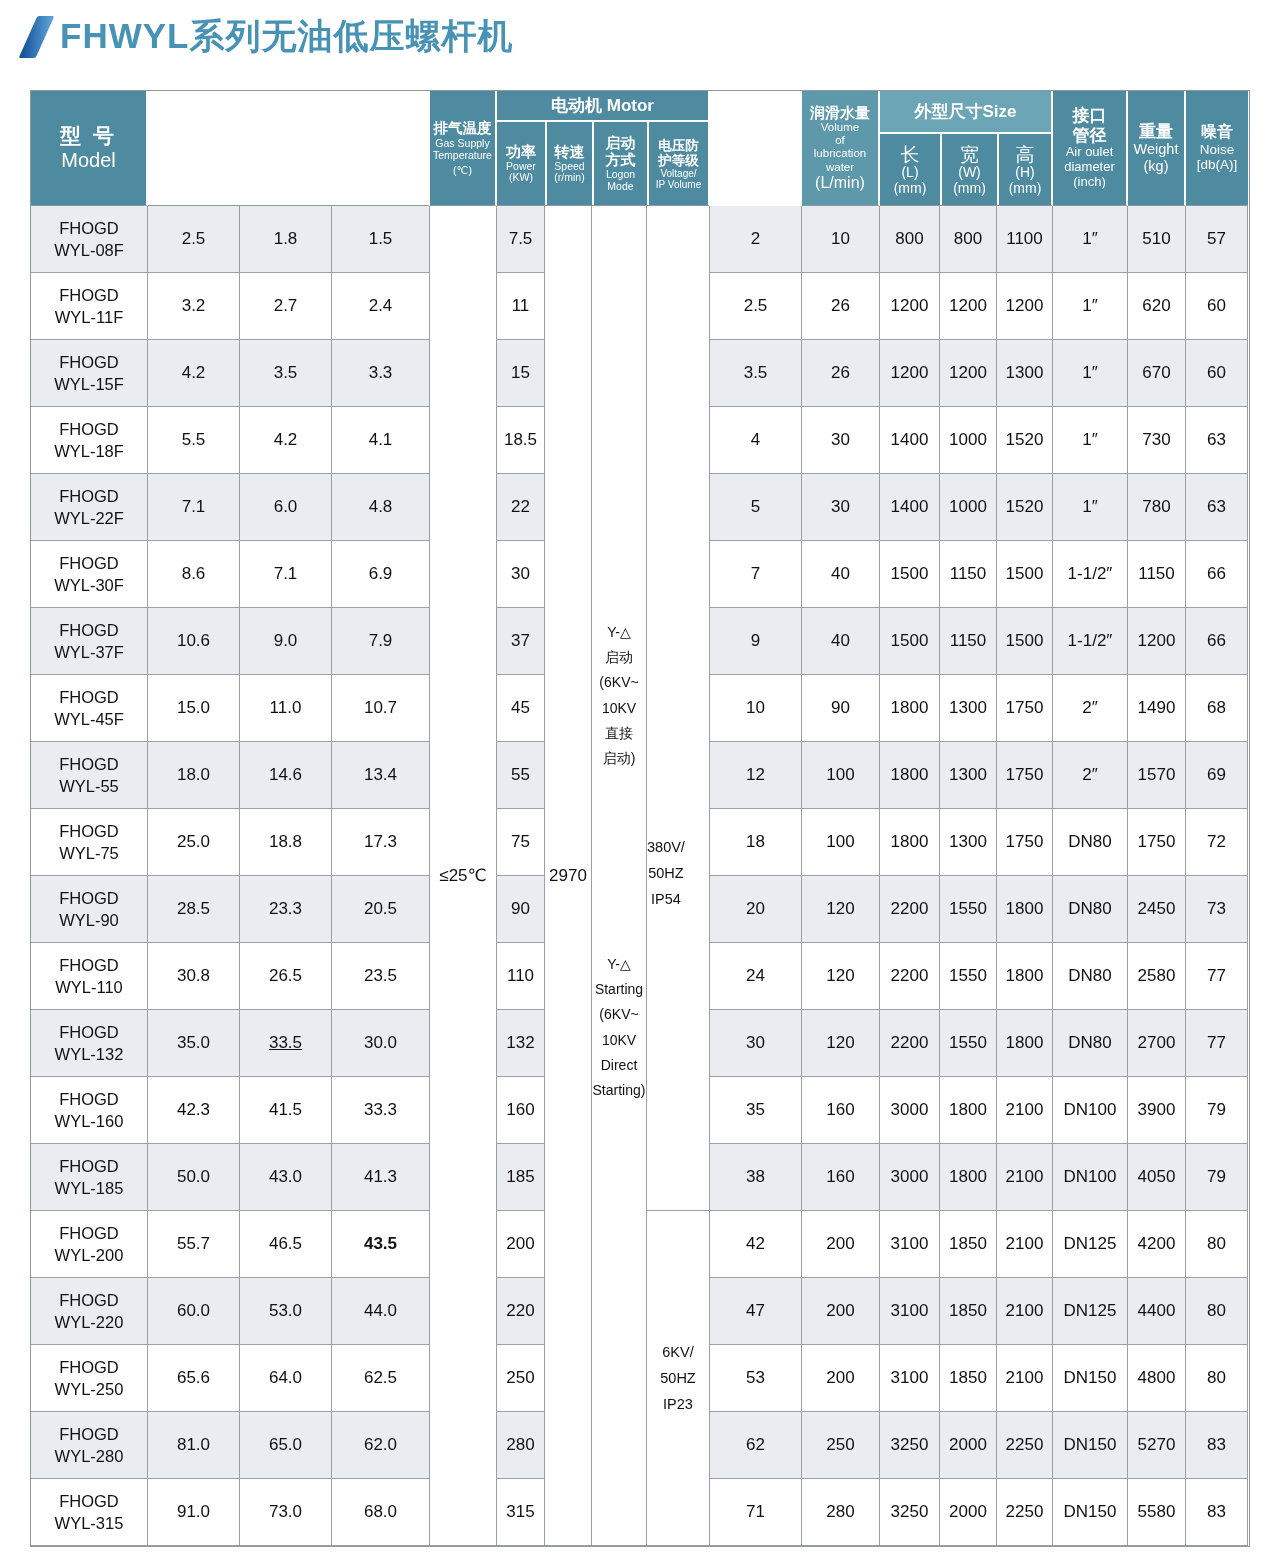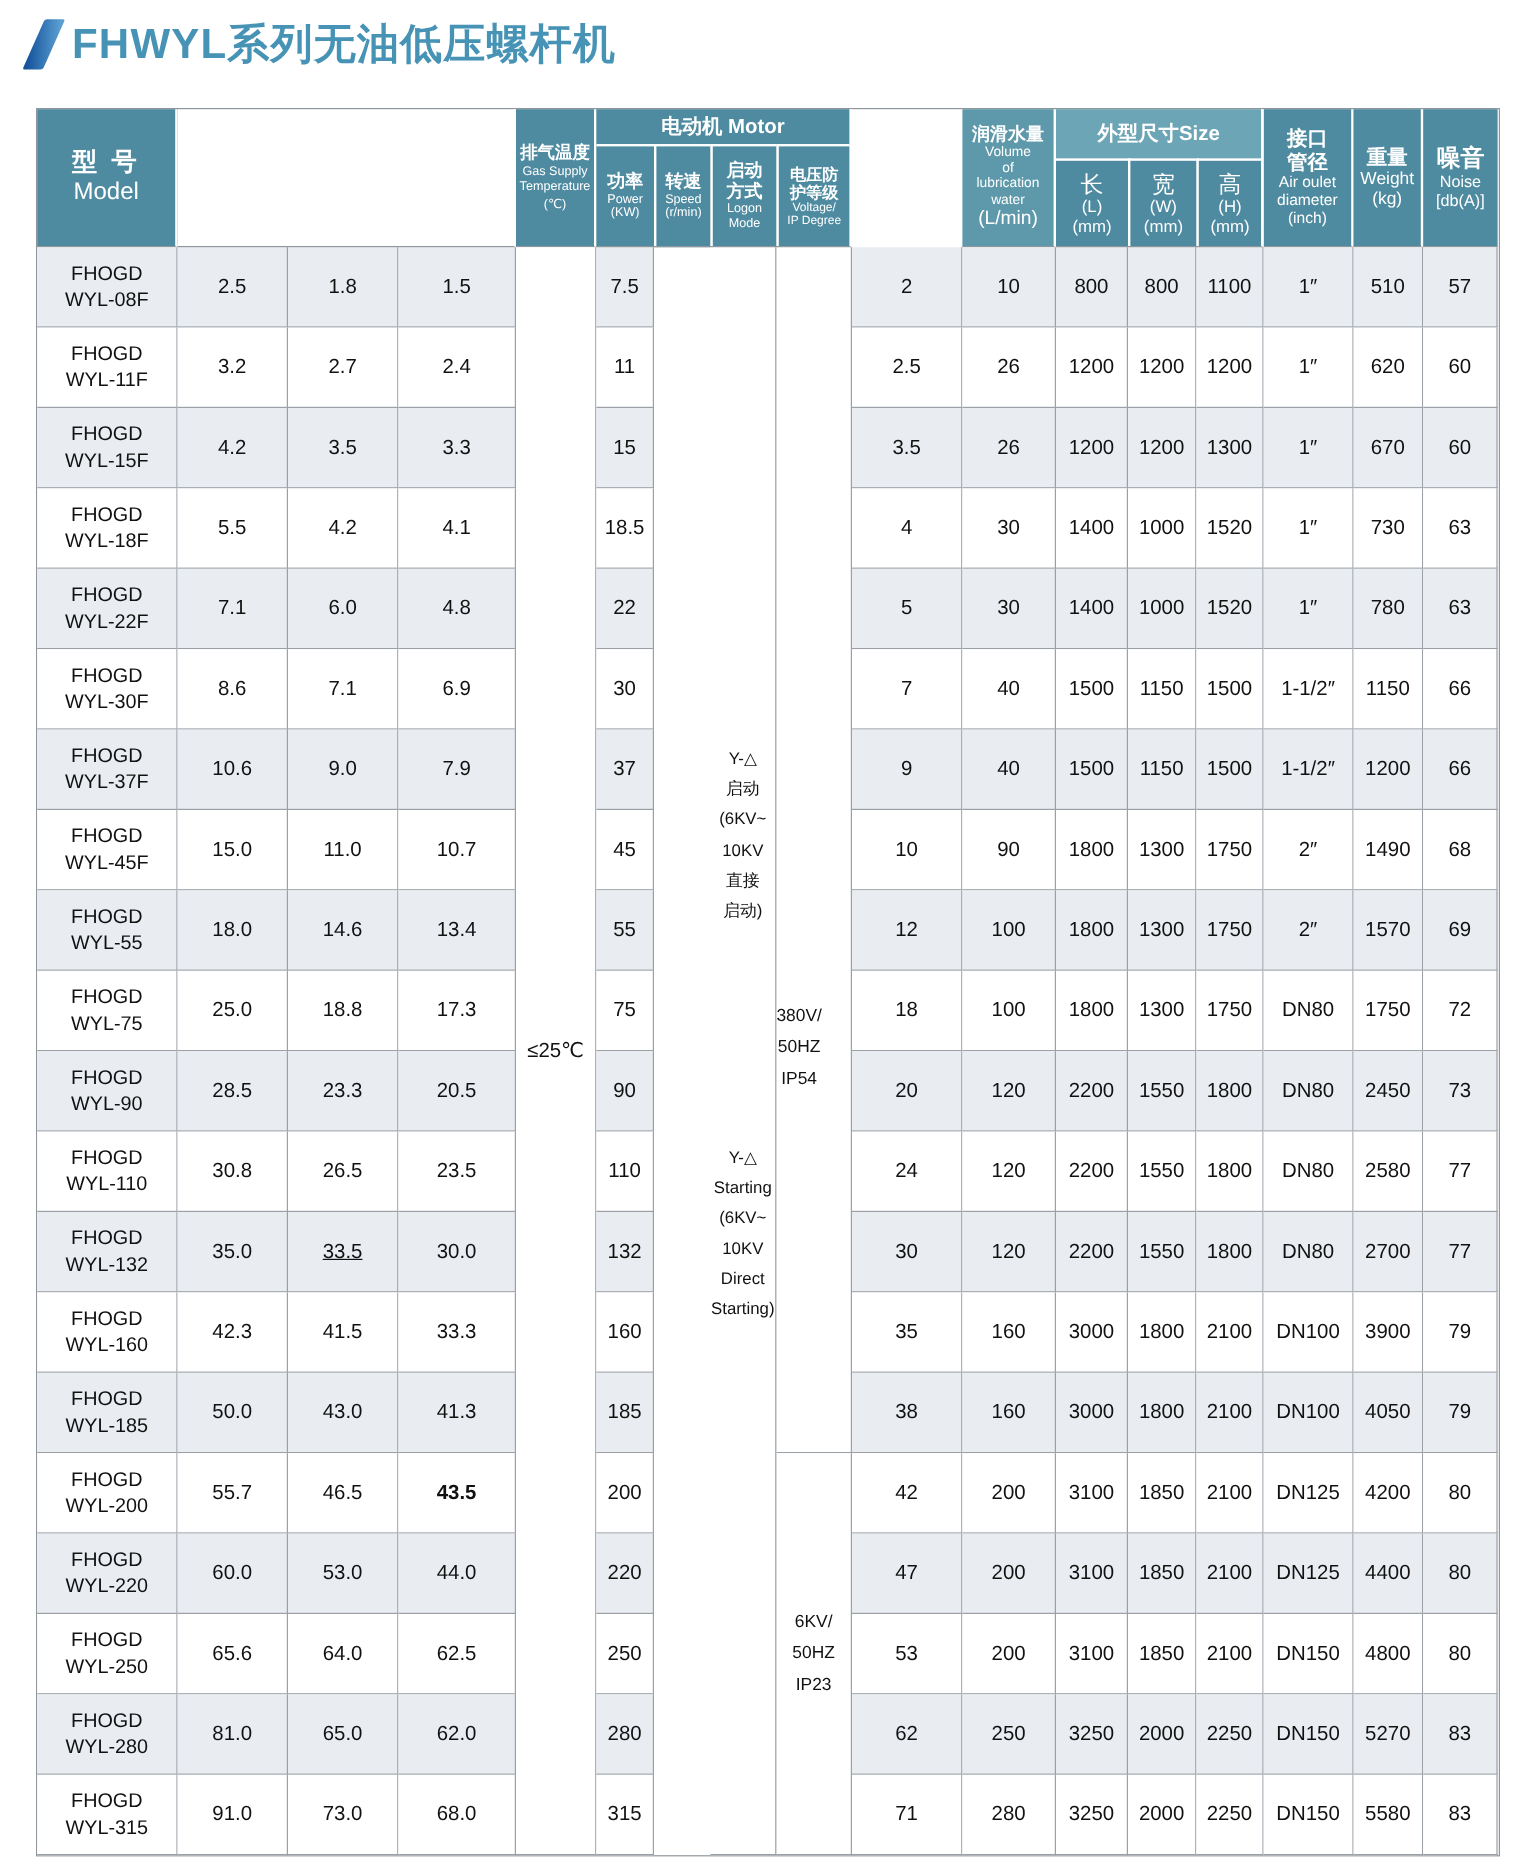--- a/index.html
+++ b/index.html
@@ -68,21 +68,21 @@
   .f-coolsub .en{font-size:11.5px;}
   .f-lub .zh{font-size:15px;}
   .f-lub .en{font-size:11.5px;}
   .size-band{font-size:17px;font-weight:bold;}
   .f-dim .zh{font-size:19px;}
   .f-dim .en,.f-dim .unit{font-size:14px;}
   .f-pipe .zh{font-size:17px;}
   .f-pipe .en,.f-pipe .unit{font-size:13px;}
   .f-weight .zh{font-size:17px;}
   .f-weight .en,.f-weight .unit{font-size:14.5px;}
-  .f-noise .zh{font-size:20px;}
+  .f-noise .zh{font-size:16px;}
   .f-noise .en,.f-noise .unit{font-size:13.5px;}
 
   
   .bc{background:#fff;display:flex;align-items:center;justify-content:center;text-align:center;
       font-size:17px;border-right:1px solid #9aa0a6;border-bottom:1px solid #9aa0a6;
       box-sizing:border-box;}
   .bc.shade{background:#e9edf2;}
   .bc.model{flex-direction:column;font-size:16.5px;line-height:1.35;}
 
   
@@ -136,21 +136,21 @@
     <div class="gcell bt bl f-logon">
       <div class="zh">启动</div>
       <div class="zh">方式</div>
       <div class="en">Logon</div>
       <div class="en">Mode</div>
     </div>
     <div class="gcell bt bl f-volt">
       <div class="zh">电压防</div>
       <div class="zh">护等级</div>
       <div class="en">Voltage/</div>
-      <div class="en">IP Degree</div>
+      <div class="en">IP Volume</div>
     </div>
   </div>
   <div style="grid-area:1/6/2/10;border-right:2px solid #fff;border-bottom:1px solid #8f969c;z-index:2;pointer-events:none"></div>
 
 
   <div class="hc light f-lub" style="grid-area:1/11/2/12">
     <div class="zh">润滑水量</div>
     <div class="en">Volume</div>
     <div class="en">of</div>
     <div class="en">lubrication</div>
@@ -192,20 +192,21 @@
     <div class="unit">(kg)</div>
   </div>
 
   <div class="hc last f-noise" style="grid-area:1/17/2/18">
     <div class="zh">噪音</div>
     <div class="en">Noise</div>
     <div class="unit">[db(A)]</div>
   </div>
 
   <div class="bc c-temp">≤25℃</div>
+  <div class="bc c-speed">2970</div>
   <div class="bc c-logon">
     <div class="logon-block logon-zh">Y-△
 启动
 (6KV~
 10KV
 直接
 启动)</div>
     <div class="logon-block logon-en">Y-△
 Starting
 (6KV~

